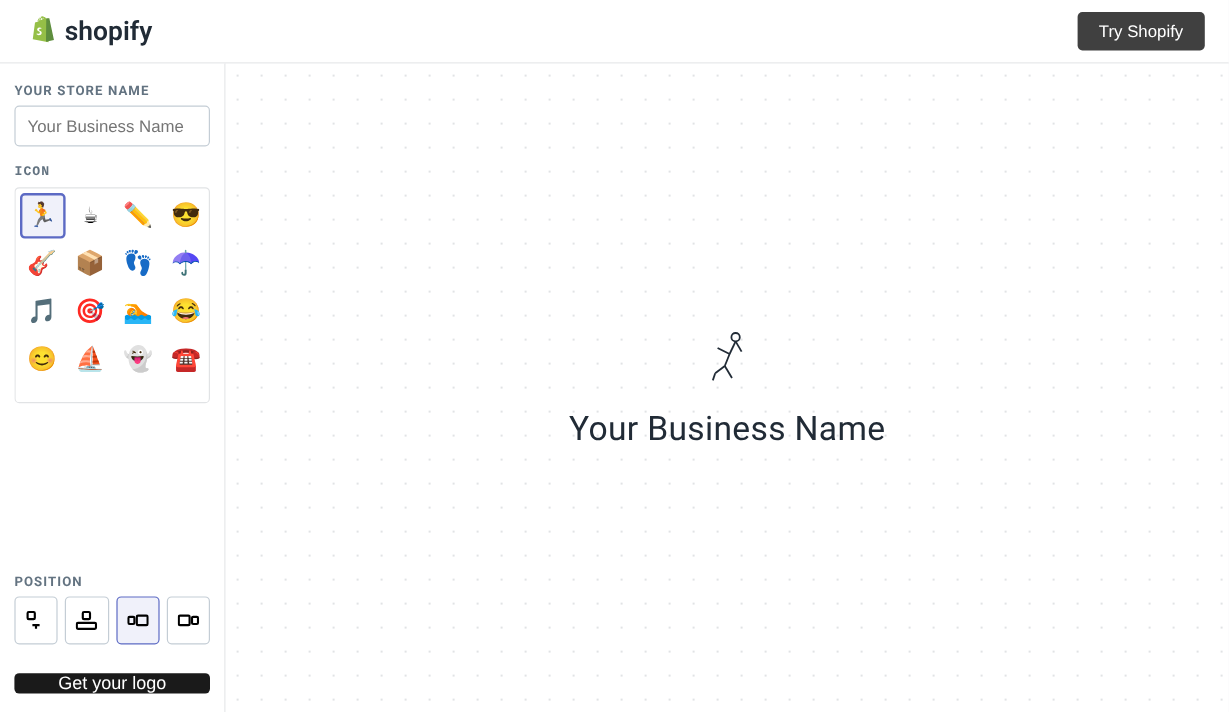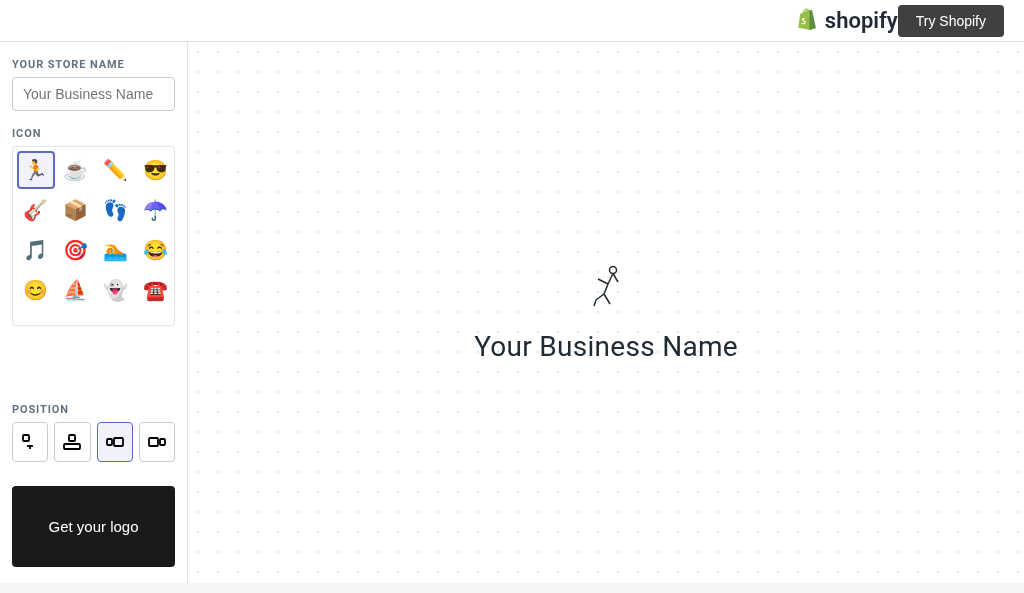--- a/index.html
+++ b/index.html
@@ -2,25 +2,25 @@
 <html><head>
   <meta charset="utf-8">
   <style>
     * { box-sizing: border-box; margin: 0; padding: 0; }
     body { font-family: -apple-system, BlinkMacSystemFont, 'Segoe UI', Roboto, sans-serif; background: #f6f6f7; }
 
     
     .header {
       display: flex;
       align-items: center;
-      justify-content: flex-end;
+      justify-content: space-between;
       padding: 10px 20px;
       background: #fff;
       border-bottom: 1px solid #e1e3e5;
-      height: 42px;
+      height: 53px;
     }
     .logo-area {
       display: flex;
       align-items: center;
       gap: 6px;
     }
     .shopify-logo-text {
       font-size: 22px;
       font-weight: 600;
       color: #212b36;
@@ -70,20 +70,21 @@
       border-radius: 4px;
       font-size: 14px;
       color: #919eab;
       outline: none;
     }
 
     
     .icon-section {
       flex: 1;
       overflow: hidden;
+      font-family: Liberation Mono, monospace;
     }
     .icon-grid-wrapper {
       height: 180px;
       overflow-y: scroll;
       border: 1px solid #e1e3e5;
       border-radius: 4px;
     }
     .icon-grid-wrapper::-webkit-scrollbar { width: 6px; }
     .icon-grid-wrapper::-webkit-scrollbar-track { background: #f1f1f1; }
     .icon-grid-wrapper::-webkit-scrollbar-thumb { background: #c4cdd5; border-radius: 3px; }
@@ -128,21 +129,21 @@
     }
     .position-btn.active { border-color: #5c6ac4; background: #f0f1fa; }
 
     
     .get-logo-btn {
       width: 100%;
       background: #1a1a1a;
       color: #fff;
       border: none;
       border-radius: 4px;
-      padding: 32px;
+      padding: 0;
       font-size: 15px;
       font-weight: 500;
       cursor: pointer;
       margin-top: 8px;
     }
 
     
     .canvas-area {
       flex: 1;
       display: flex;

